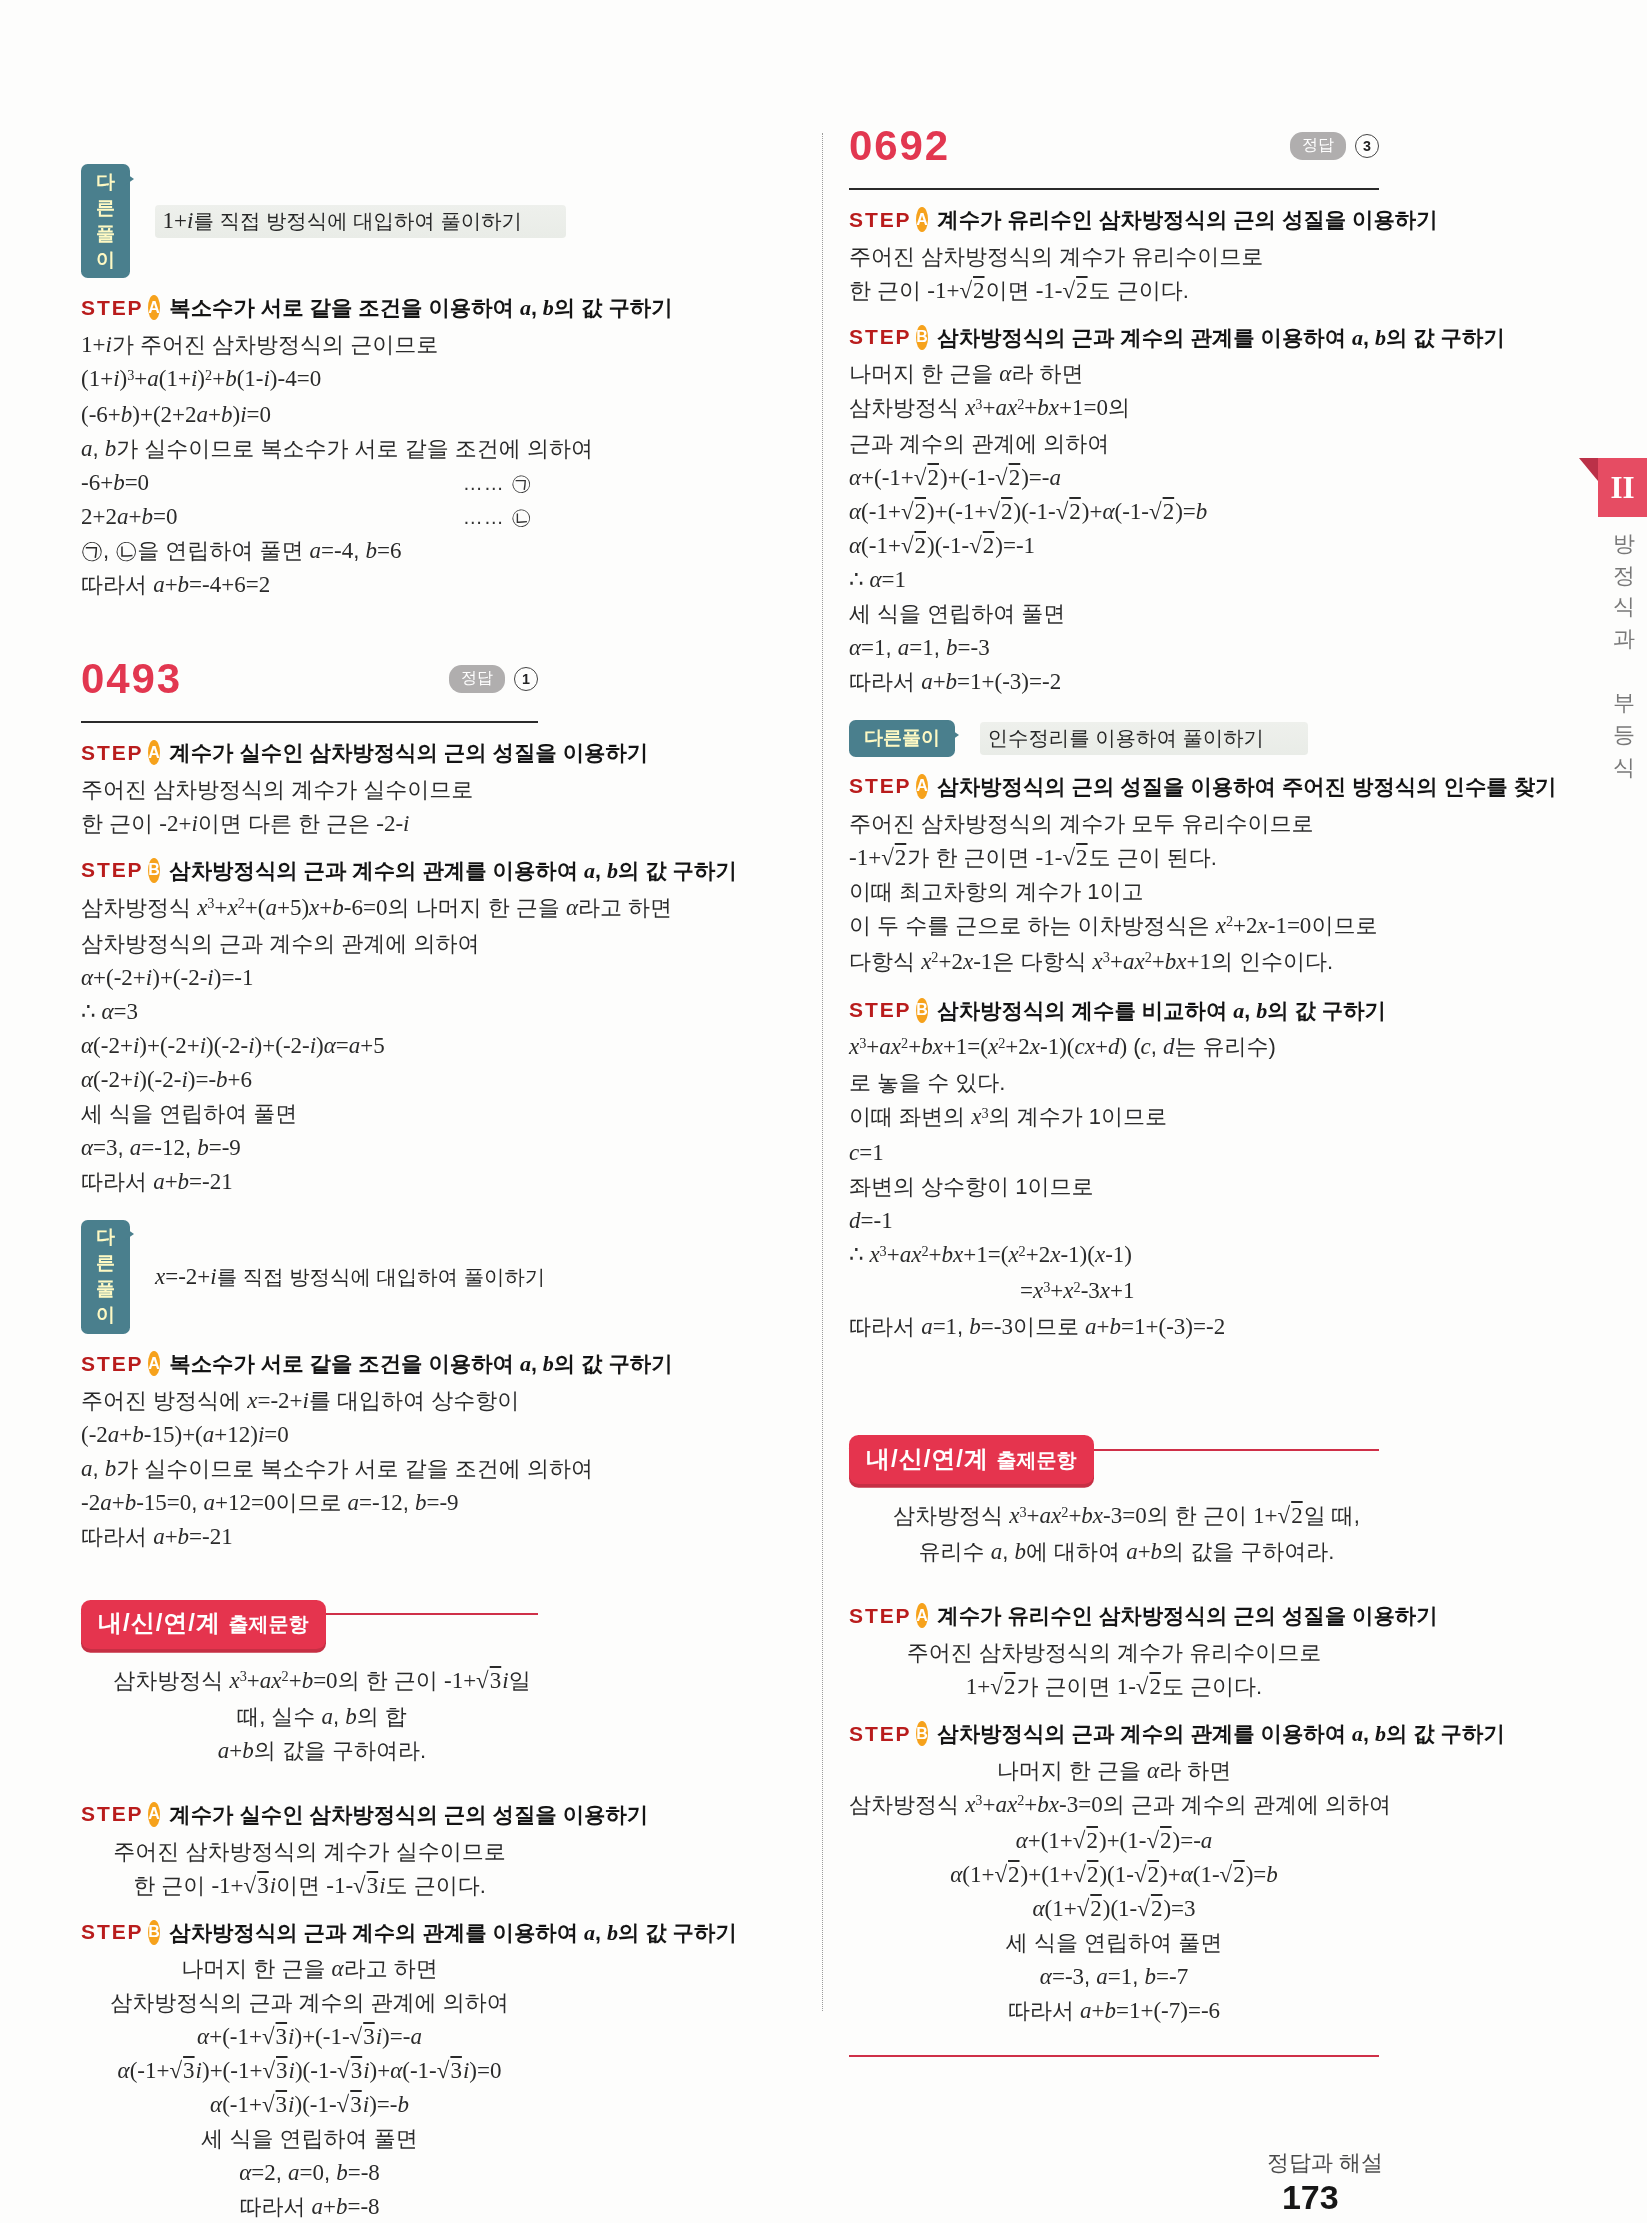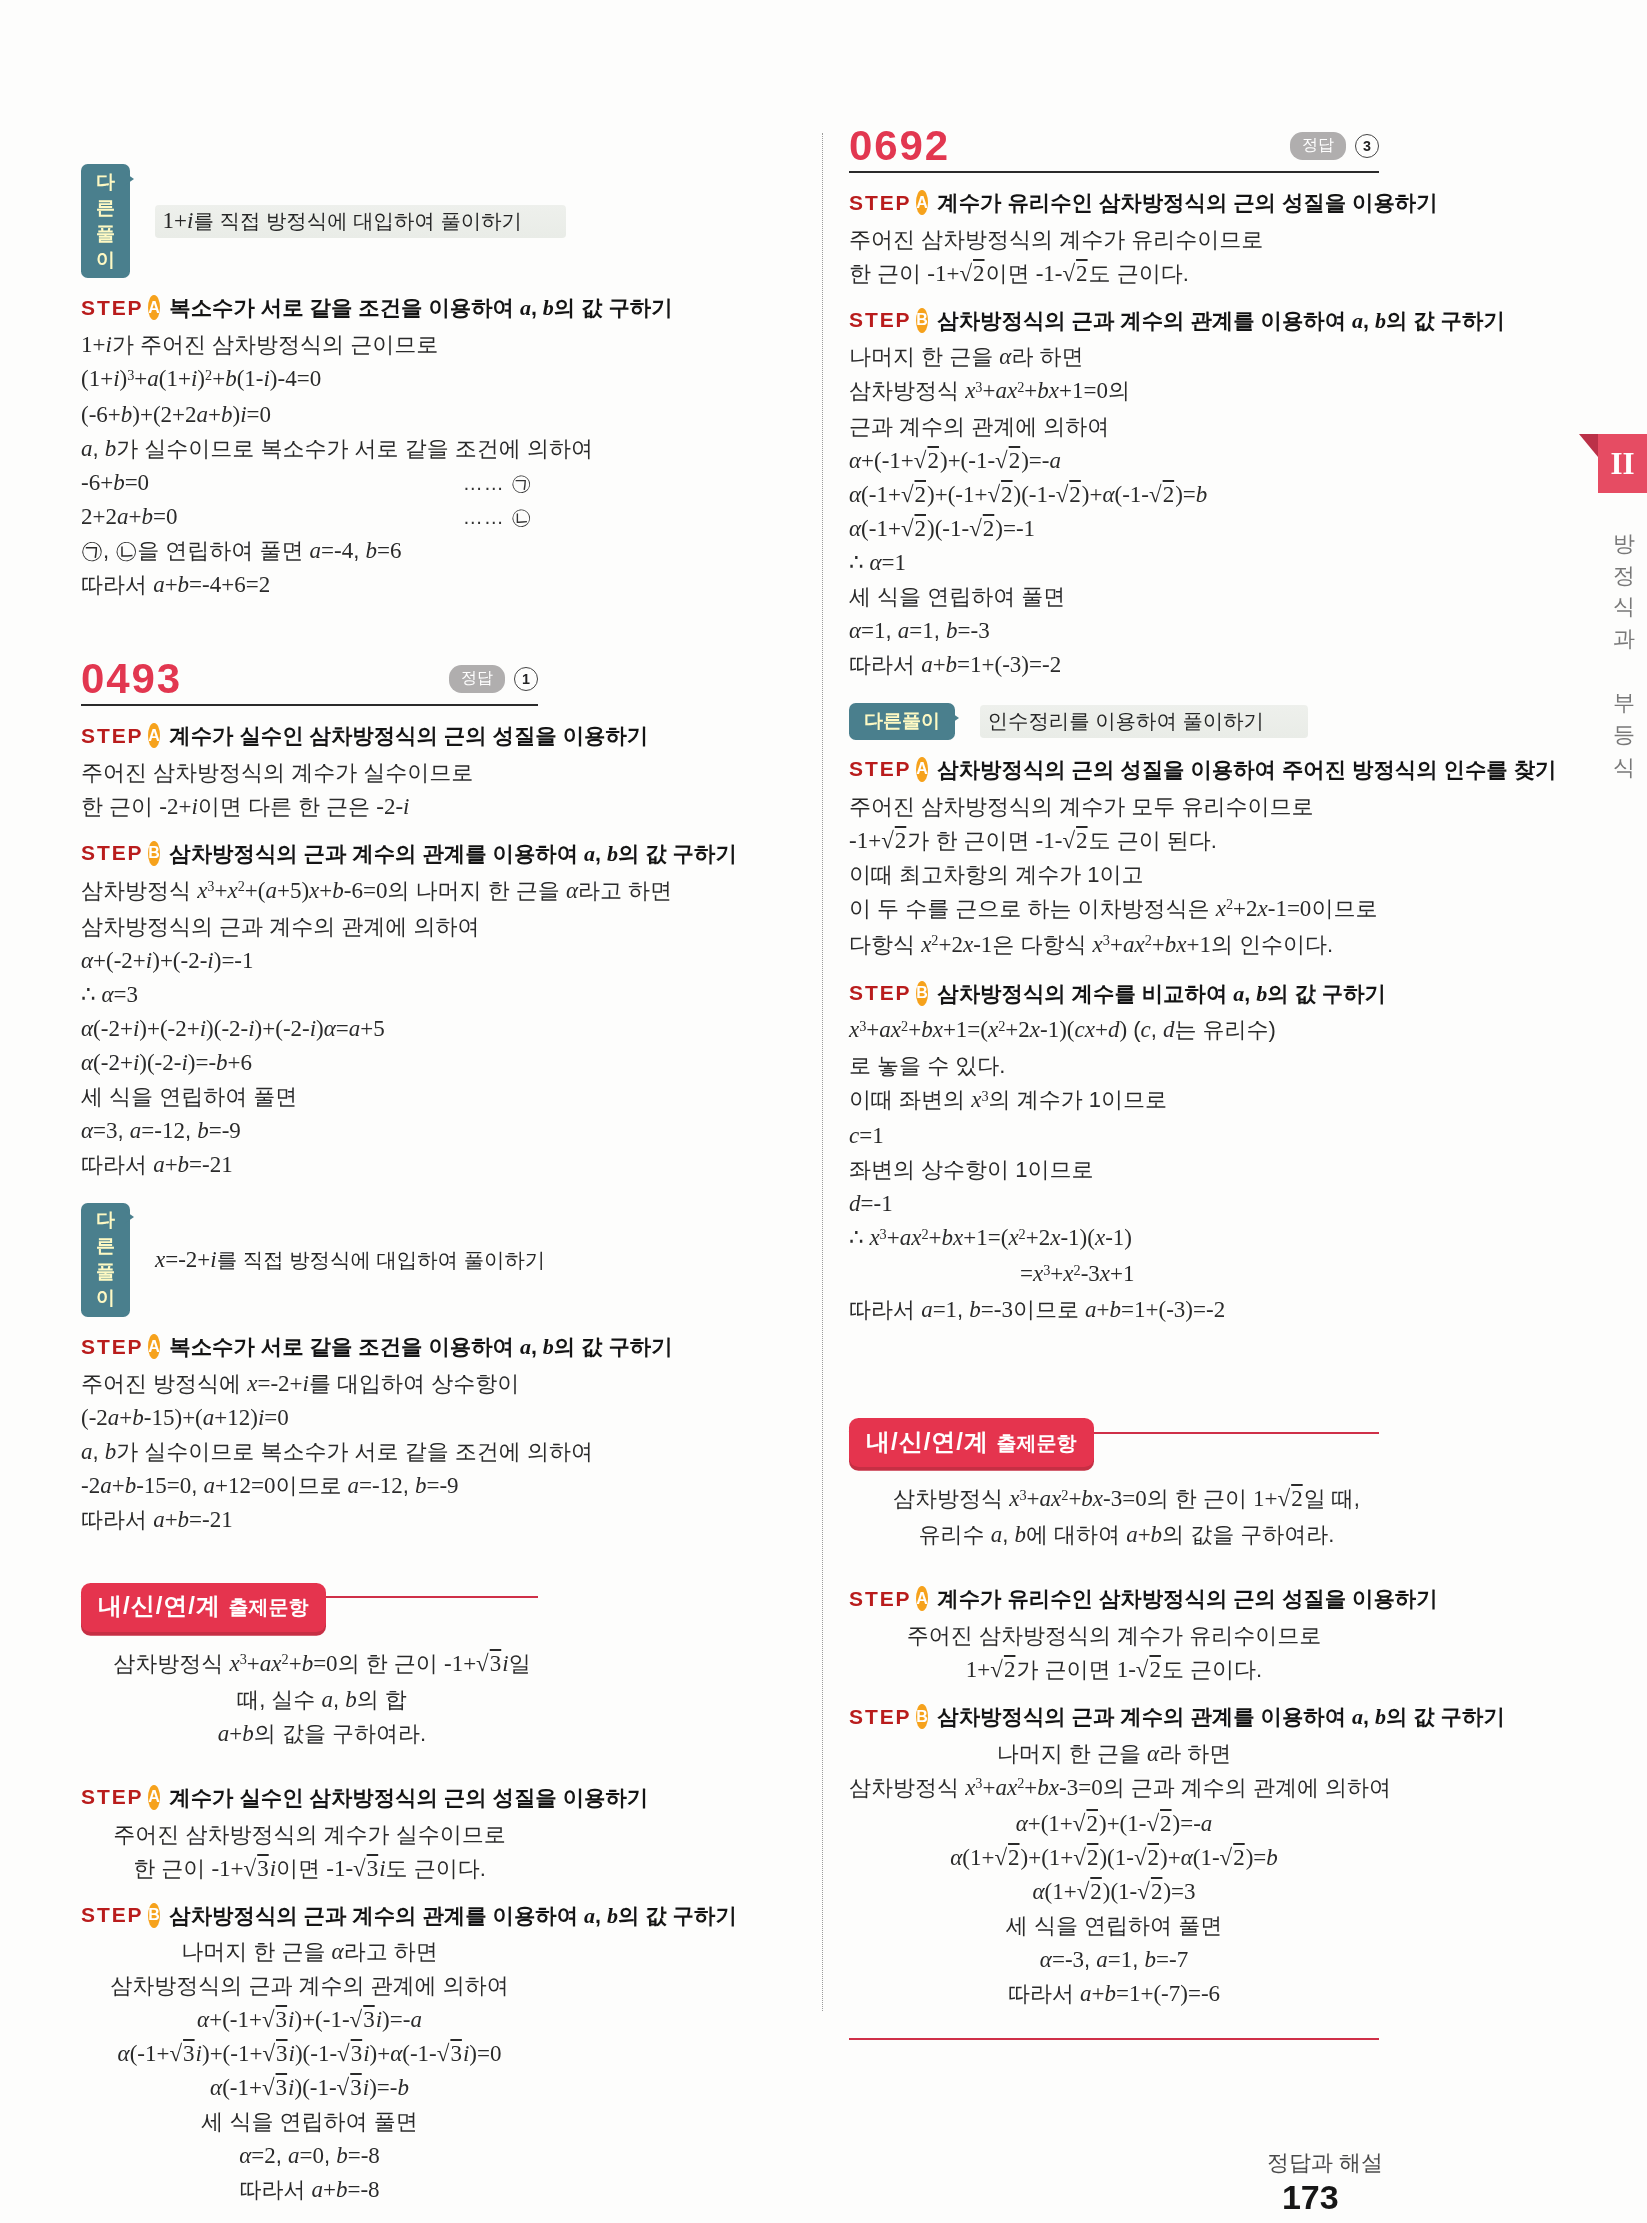--- a/index.html
+++ b/index.html
@@ -35,39 +35,39 @@
   .altsol{margin:21px 0 7.6px;display:flex;align-items:center;}
   .altsol-badge{position:relative;background:#4a7f8d;color:#fef9c3;font-weight:700;font-size:19px;
                 padding:4.8px 15px 5.7px;border-radius:6.7px;}
   .altsol-badge::after{content:'';position:absolute;right:-10.5px;top:7.6px;
                 border:7.6px solid transparent;border-left:10.5px solid #4a7f8d;}
   .altsol-note{margin-left:25px;font-size:20.4px;color:#262626;white-space:nowrap;}
   .altsol-note.hl{background:linear-gradient(#eef0ec,#e9ece7);border-radius:3.8px;padding:1.9px 44px 2.9px 7.6px;}
 
   
   .prob{display:flex;justify-content:space-between;align-items:center;border-bottom:2.9px solid #2b2b2b;
-        padding-bottom:1px;margin-bottom:14px;}
+        padding-bottom:18px;margin-bottom:14px;}
   .prob-num{font-size:42px;font-weight:800;color:#e23750;letter-spacing:1.9px;font-family:"Liberation Sans",sans-serif;}
   .ansbox{display:inline-flex;align-items:center;}
   .ans-pill{background:#b0aeae;color:#fff;border-radius:12.4px;font-size:16px;padding:2.9px 12.4px 3.8px;}
   .ans-mark{display:inline-flex;align-items:center;justify-content:center;width:22px;height:22px;
             border:1.5px solid #444;border-radius:50%;color:#222;font-size:14.3px;font-weight:600;margin-left:8.6px;}
 
   
   .exambox{border-bottom:2.9px solid #cf3048;padding-bottom:27px;text-align:center;}
   .exam-top{display:flex;align-items:flex-start;}
   .exam-label{position:relative;background:#e5344e;color:#fff;border-radius:9.5px;padding:7.6px 17px 9.5px;
               box-shadow:0 3.8px 0 #c62f44;white-space:nowrap;}
   .exam-label-main{font-size:24px;font-weight:800;letter-spacing:1px;}
   .exam-label-sub{font-size:20px;font-weight:700;margin-left:7.6px;}
   .exam-topline{flex:1;border-top:2.9px solid #cf3048;margin-top:13.3px;}
   .exam-body{padding-top:15px;}
 
   
-  #side-tab{position:absolute;left:1598px;top:434px;width:49px;height:59px;background:#e64c63;
+  #side-tab{position:absolute;left:1598px;top:458px;width:49px;height:59px;background:#e64c63;
             display:flex;align-items:center;justify-content:center;}
   #side-tab::before{content:'';position:absolute;left:-19px;top:0;
             border-top:23px solid #bb3148;border-left:19px solid transparent;}
   #side-tab .unit{color:#fff;font-family:"Liberation Serif","DejaVu Serif",serif;font-size:31px;font-weight:700;}
   #side-label{position:absolute;left:1609px;top:518px;writing-mode:vertical-rl;text-orientation:upright;
             color:#787878;font-size:22px;letter-spacing:9.5px;}
 
   
   #footer{position:absolute;top:2148px;right:264px;display:flex;align-items:flex-start;flex-direction:column;}
   #footer .flabel{font-size:22px;color:#4a4a4a;}

